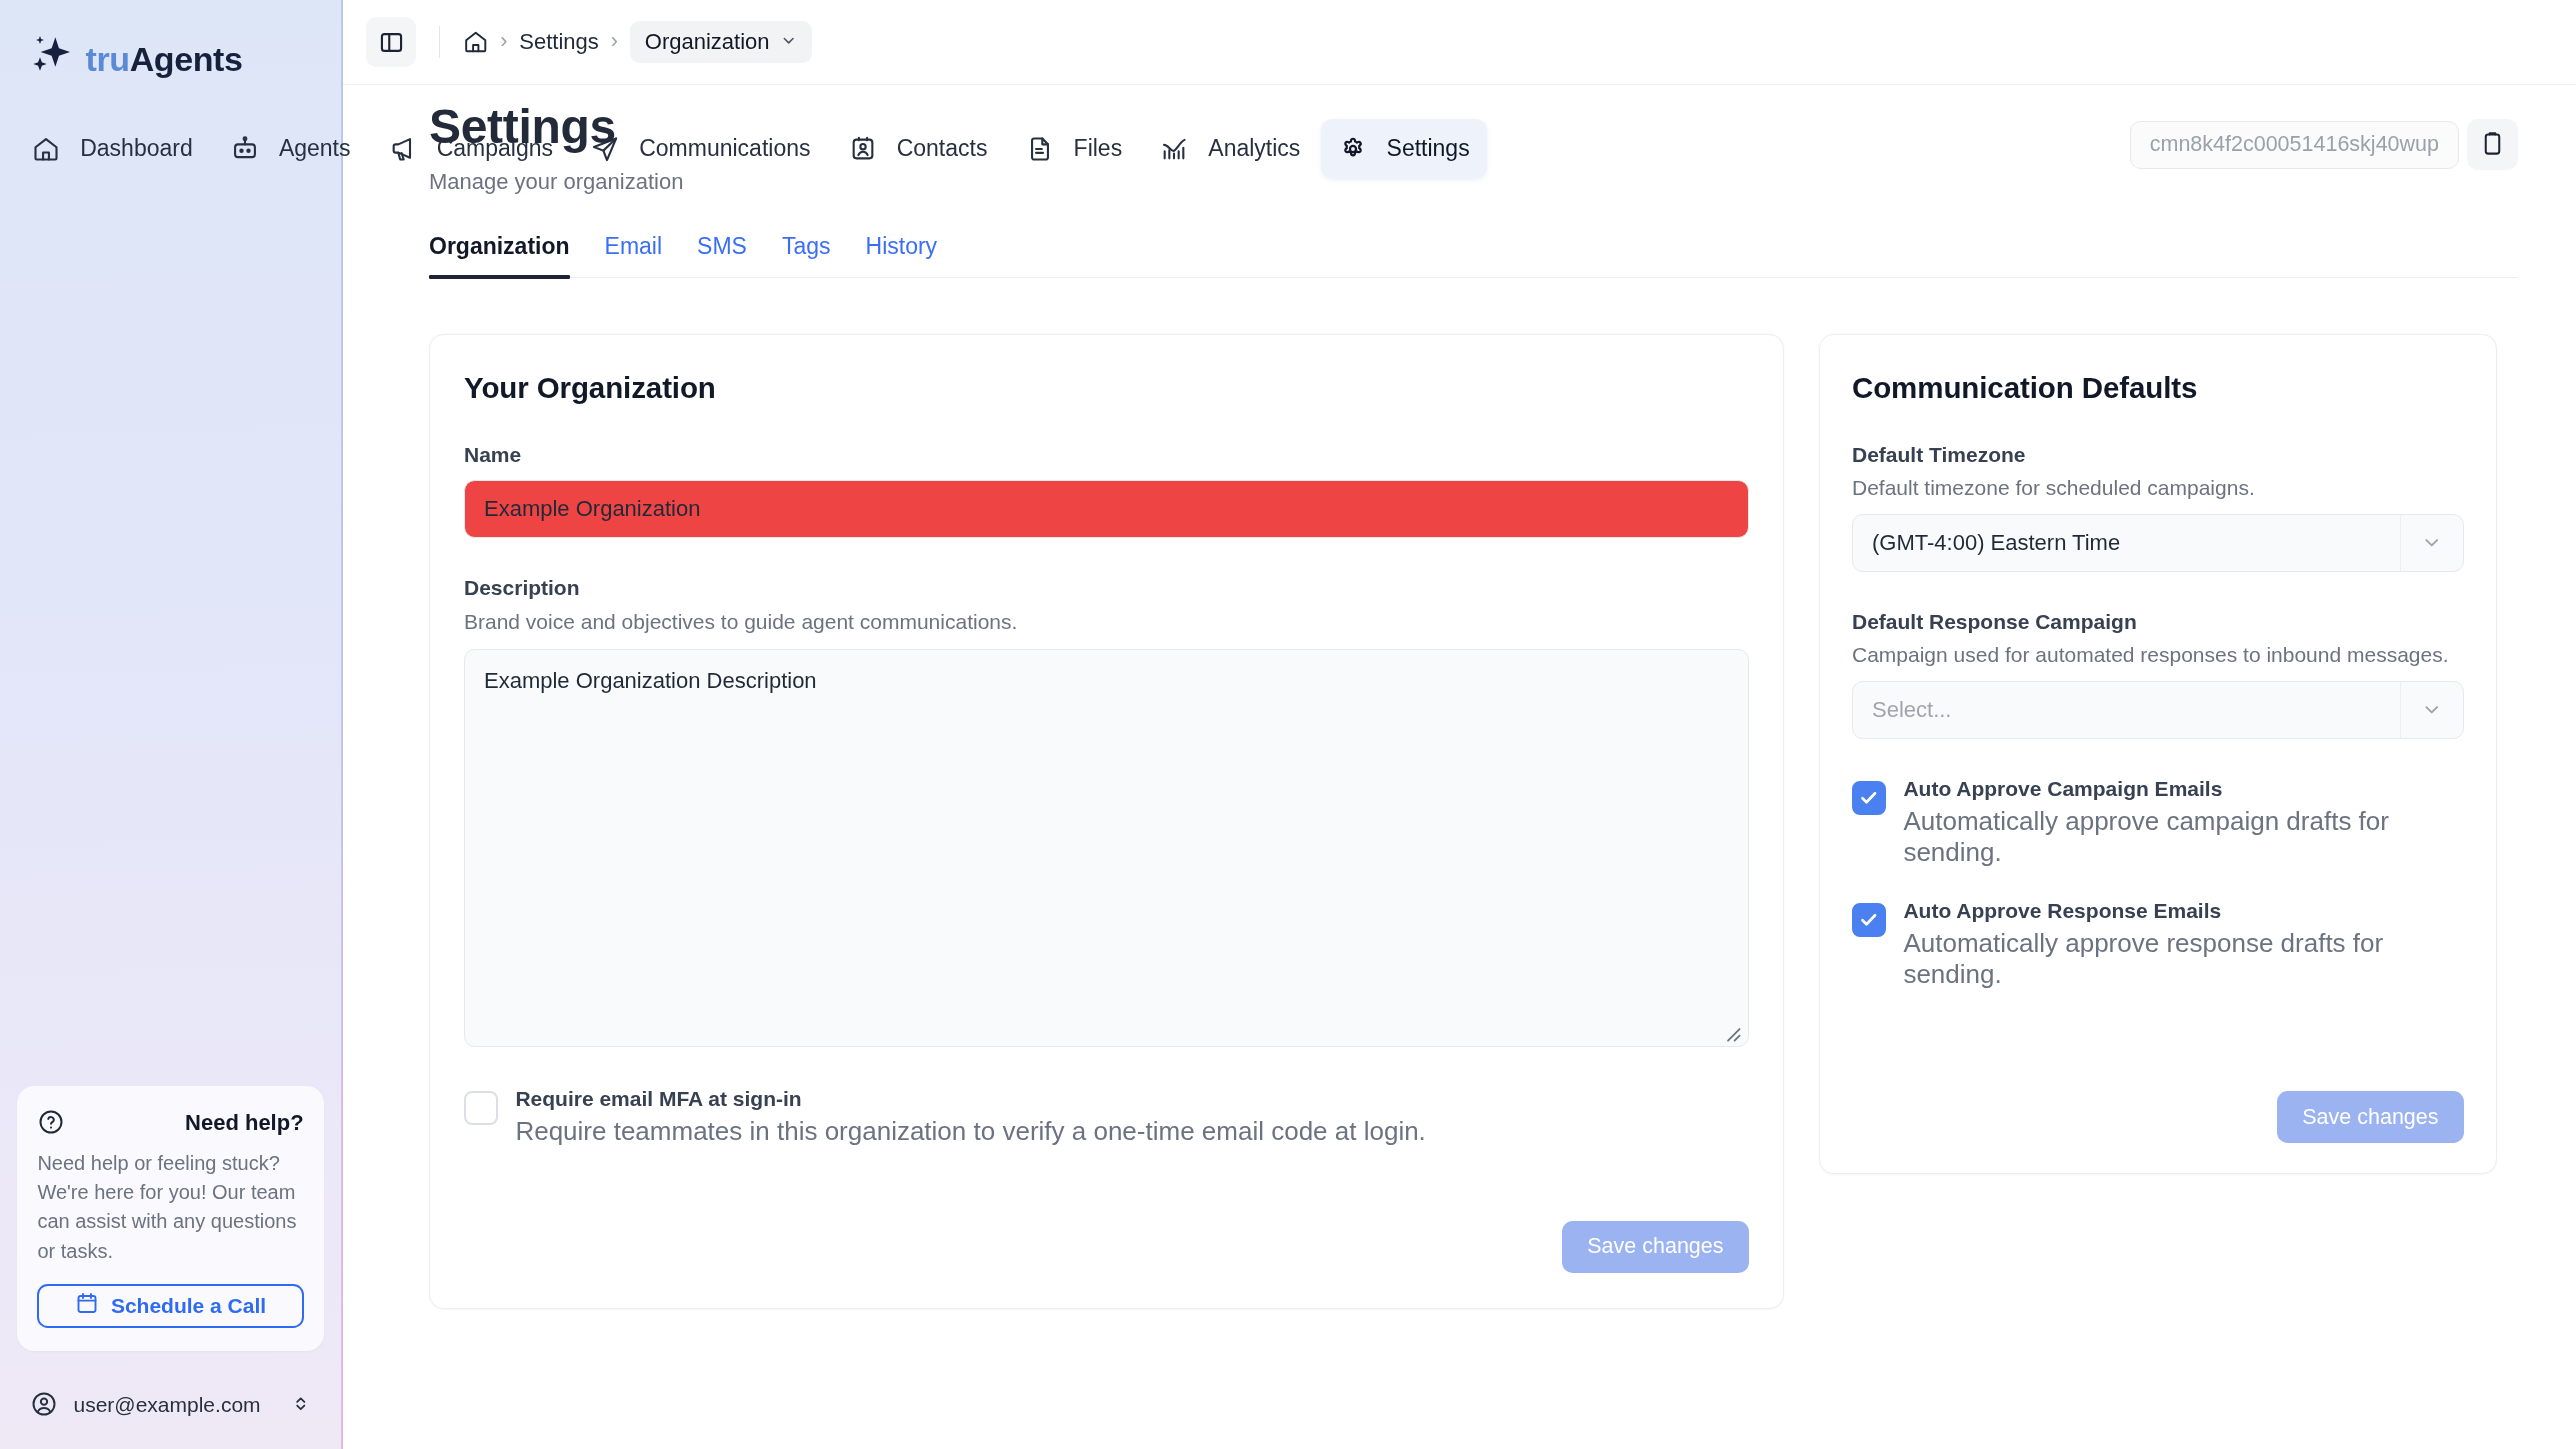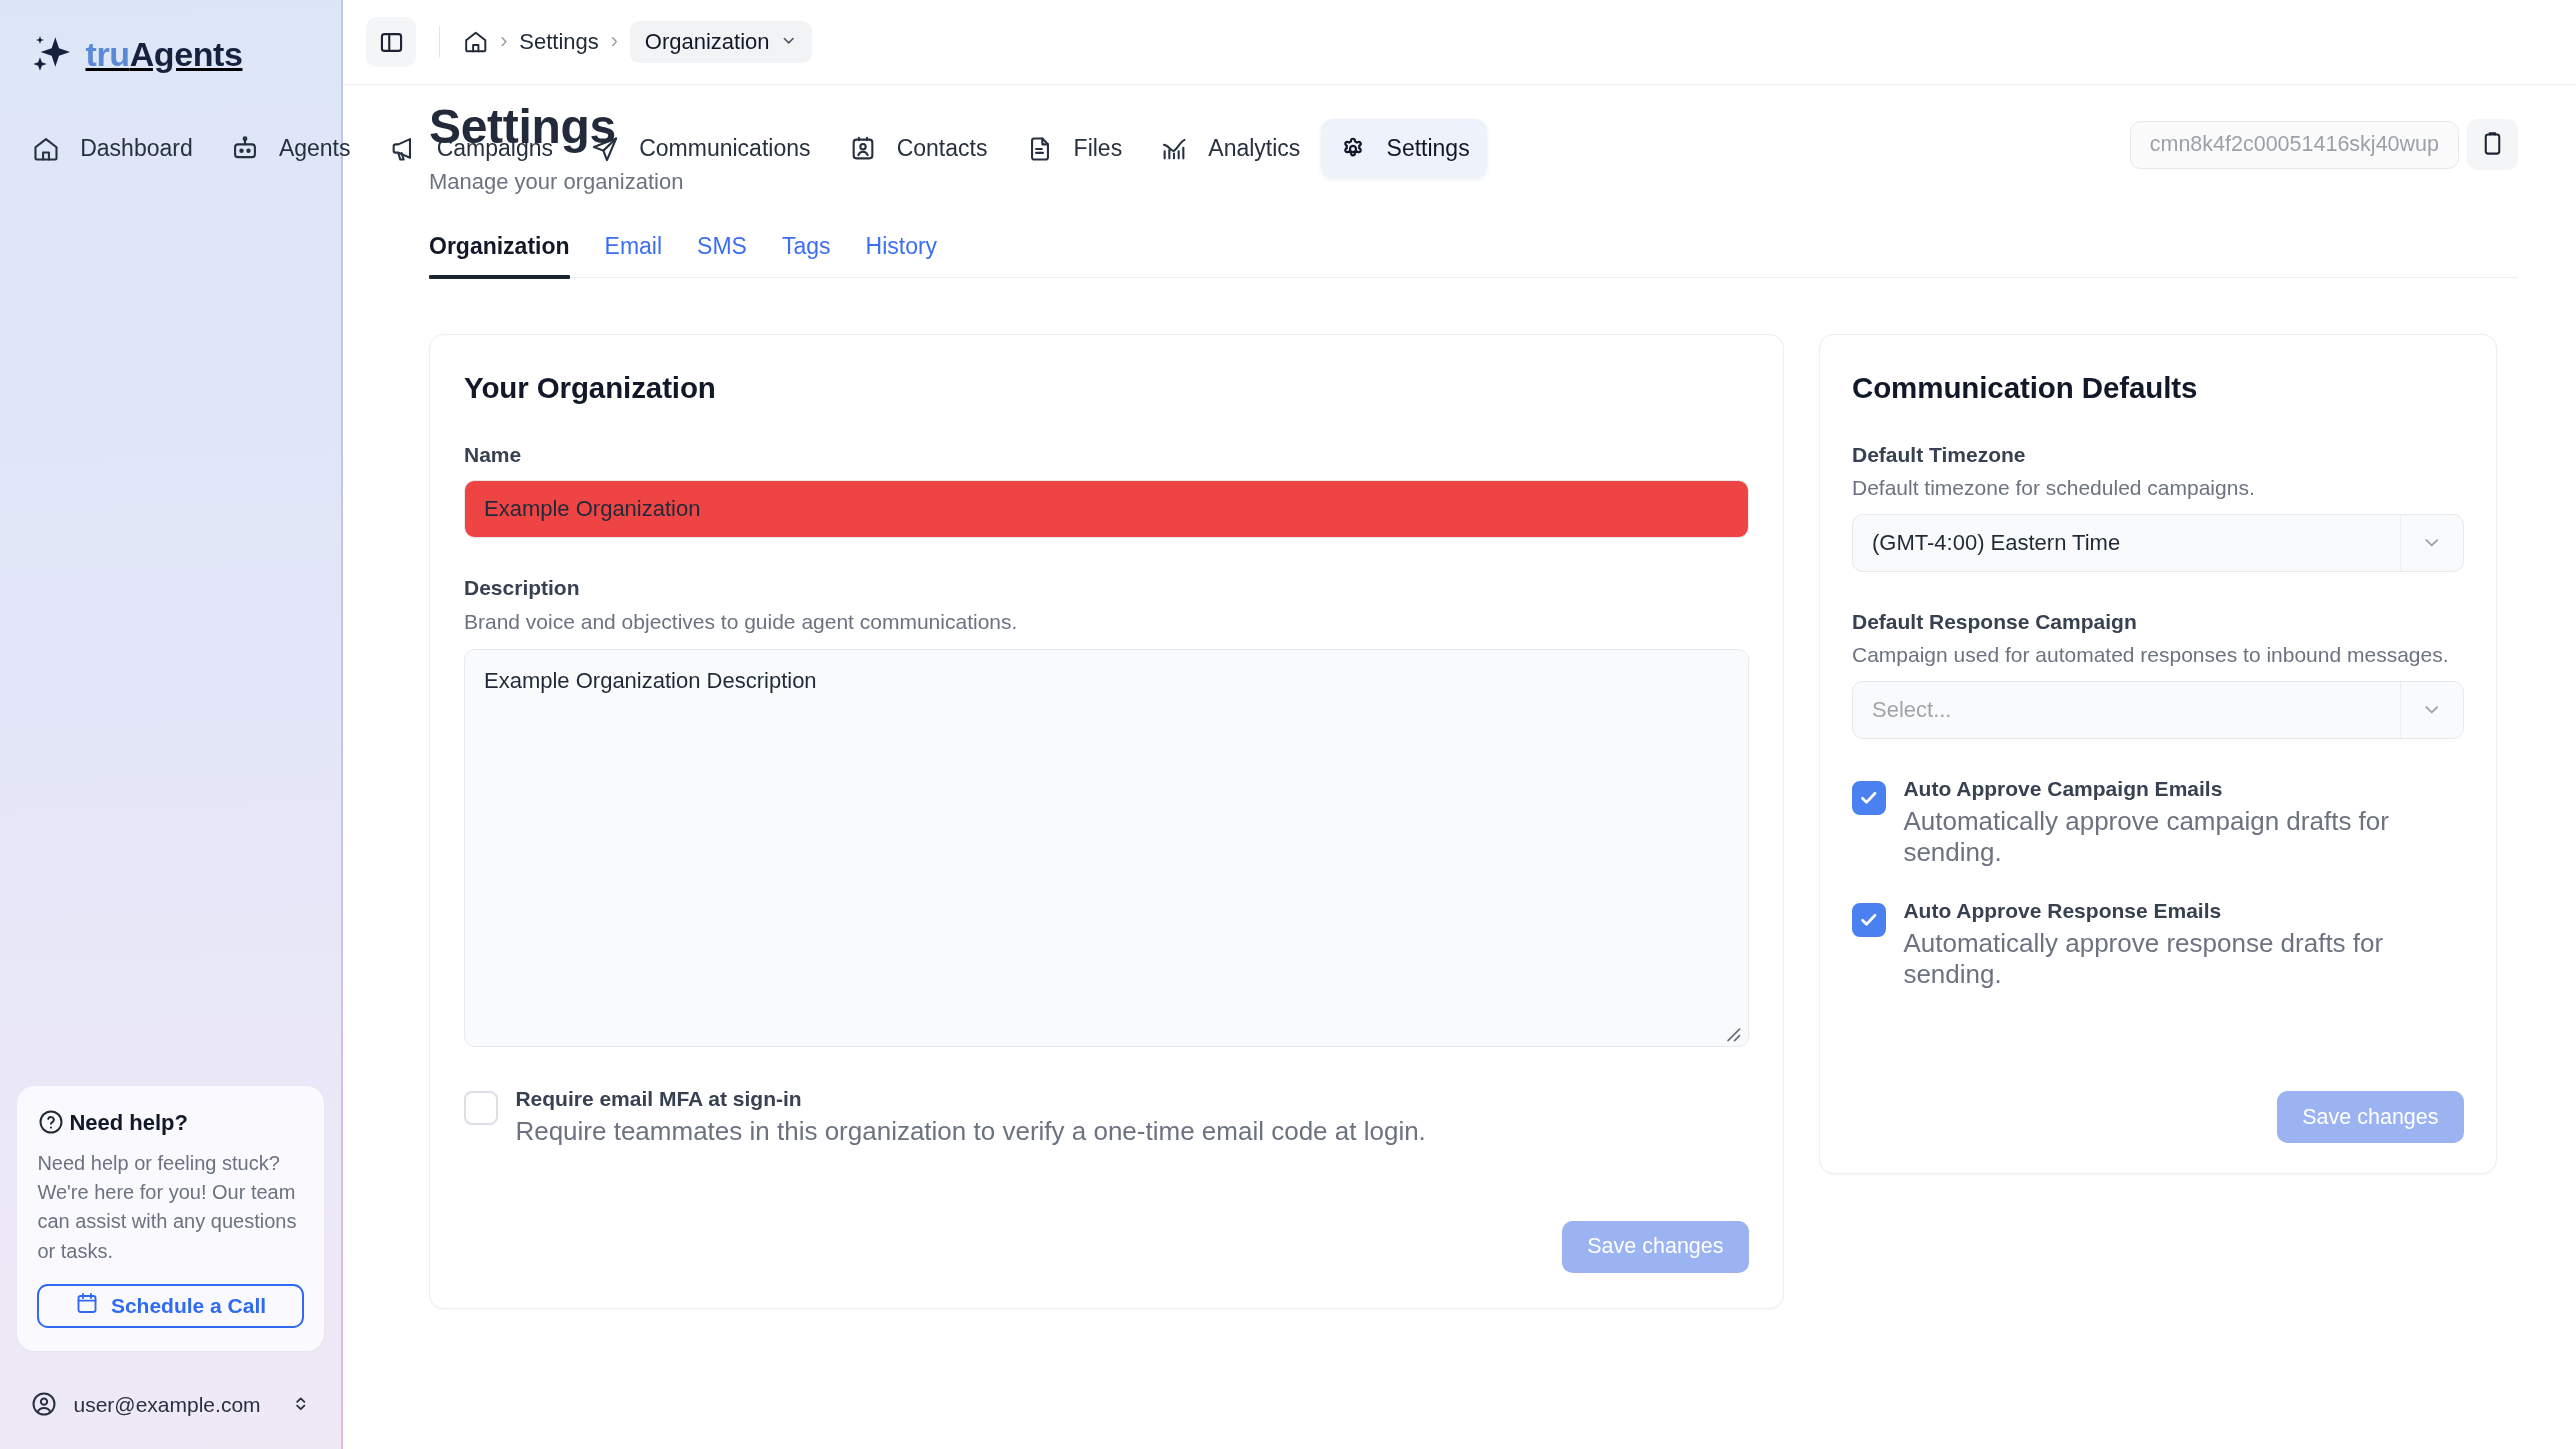--- a/index.html
+++ b/index.html
@@ -14,23 +14,22 @@
   
   .sidebar {
     width: 343px; height: 1449px; flex: 0 0 343px;
     background: linear-gradient(178deg, #dde6f7 0%, #e2e6f8 45%, #ebe8f8 78%, #efe9f6 100%);
     border-right: 2px solid;
     border-image: linear-gradient(180deg, #b9c8ec 0%, #c3c3ec 50%, #e8b7e2 100%) 1;
     display: flex; flex-direction: column;
     position: relative;
   }
   .brand {
-    display: flex; align-items: center; gap: 12px;
+    display: flex; align-items: flex-end; gap: 12px;
     padding: 32px 0 27px 29.5px;
-    text-decoration: underline;
   }
   .brand-spark { width: 44px; height: 44px; flex: 0 0 44px; display:block; }
   .brand-text { font-size: 34px; font-weight: 700; letter-spacing: -0.4px; line-height: 1; }
   .brand-text .tru { color: #5a8ad6; }
   .brand-text .agents { color: #16213e; }
 
   .nav { padding: 16px 14.8px 0 14.8px; display: flex; flex-direction: row; gap: 3.4px; justify-content: space-between; }
   .nav-item {
     display: flex; align-items: center; gap: 20px;
     height: 59px; padding: 0 17.4px;
@@ -49,21 +48,21 @@
 
   .sidebar-spacer { flex: 1 1 auto; }
 
   .help-card {
     margin: 0 17.4px 21.5px 17.4px;
     background: rgba(252,252,255,0.80);
     border-radius: 17.4px;
     padding: 21.5px 20px 23px 20px;
     box-shadow: 0 0.7px 2px rgba(90,100,150,0.06);
   }
-  .help-head { display: flex; align-items: center; gap: 4px; margin-bottom: 10.7px; }
+  .help-head { display: flex; align-items: center; gap: 15px; margin-bottom: 10.7px; justify-content: space-between; }
   .help-head-title { font-size: 22px; font-weight: 700; color: #111827; }
   .help-body { font-size: 20px; line-height: 1.47; color: #6b7280; margin-bottom: 17.4px; }
   .schedule-btn {
     display: flex; align-items: center; justify-content: center; gap: 12px;
     border: 2px solid #2f6bf2; border-radius: 10.7px;
     height: 44px; background: transparent;
     color: #2f6bf2; font-size: 21px; font-weight: 700;
     cursor: pointer; width: 100%;
     font-family: "Liberation Sans", sans-serif;
   }

